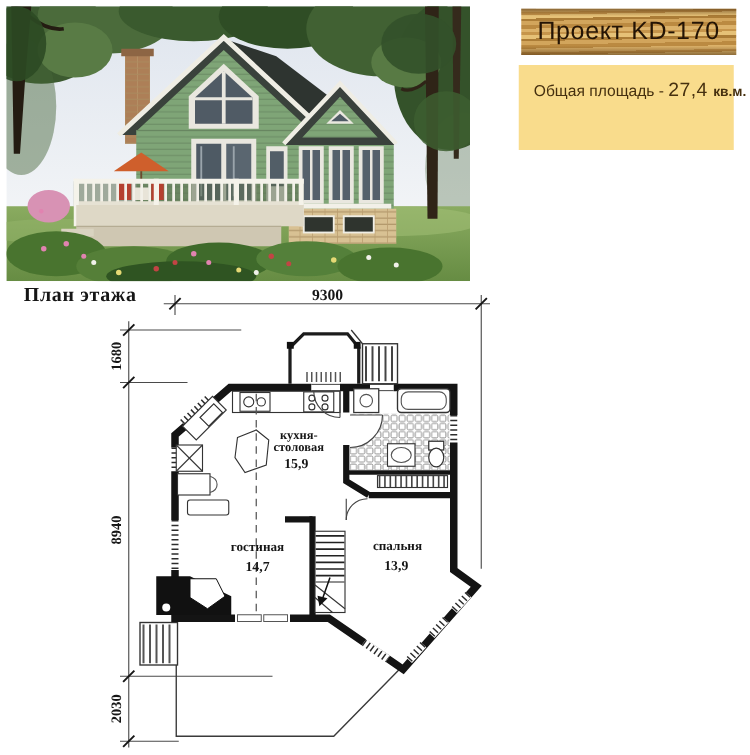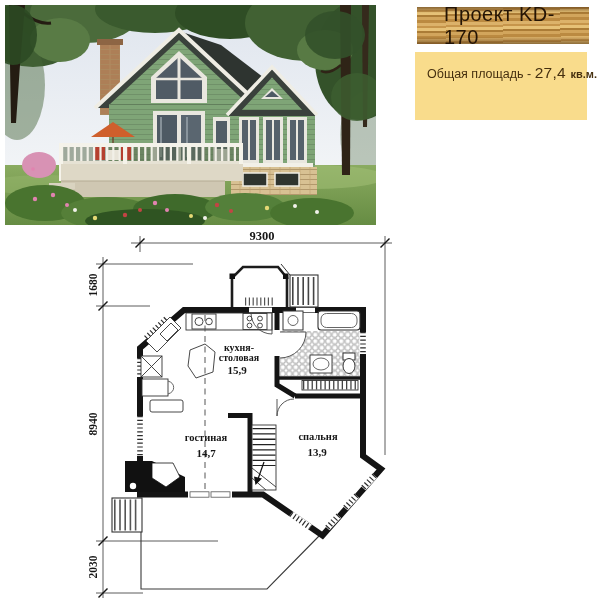--- a/index.html
+++ b/index.html
@@ -5,21 +5,21 @@
   html,body{margin:0;padding:0;background:#ffffff;}
   .page{position:relative;width:600px;height:604px;background:#fff;overflow:hidden;
         font-family:"Liberation Serif",serif;}
 
   
   .photo{position:absolute;left:5px;top:5px;width:371px;height:220px;overflow:hidden;}
 
   
   .banner{
     position:absolute;left:417px;top:7px;width:172px;height:37px;
-    display:flex;align-items:center;padding-left:27px;box-sizing:border-box;
+    display:flex;align-items:center;padding-left:13px;box-sizing:border-box;
     background:
       linear-gradient(180deg, rgba(70,40,8,.55) 0%, rgba(70,40,8,0) 16%, rgba(120,75,25,0) 80%, rgba(70,40,8,.55) 100%),
       repeating-linear-gradient(179deg,
         #dcb26a 0px 3px, #c6954b 3px 5px, #e6c177 5px 8px,
         #ab7c36 8px 10px, #d2a55c 10px 13px, #bb8a41 13px 16px);
     font-family:"Liberation Sans",sans-serif;
     font-size:20px;letter-spacing:.5px;color:#241405;
   }
   .area-box{
     position:absolute;left:415px;top:52px;width:172px;height:68px;
@@ -222,20 +222,21 @@
 
   <div class="banner">
     <span>Проект KD-170</span>
   </div>
 
   <div class="area-box">
     <span class="lbl">Общая площадь - </span><span class="val">27,4</span>
     <span class="unit">кв.м.</span>
   </div>
 
+  <div class="plan-title">План этажа</div>
 
   <svg class="plan-svg" width="440" height="379" viewBox="0 225 440 379">
     <defs>
       <pattern id="tiles" width="6.5" height="6.5" patternUnits="userSpaceOnUse">
         <rect x="0.8" y="0.8" width="4.9" height="4.9" rx="1" fill="none" stroke="#6f6f6f" stroke-width="0.6"></rect>
       </pattern>
     </defs>
 
     <g stroke="#4a4a4a" stroke-width="0.9" fill="none">
       <line x1="131" y1="243" x2="392" y2="243"></line>

